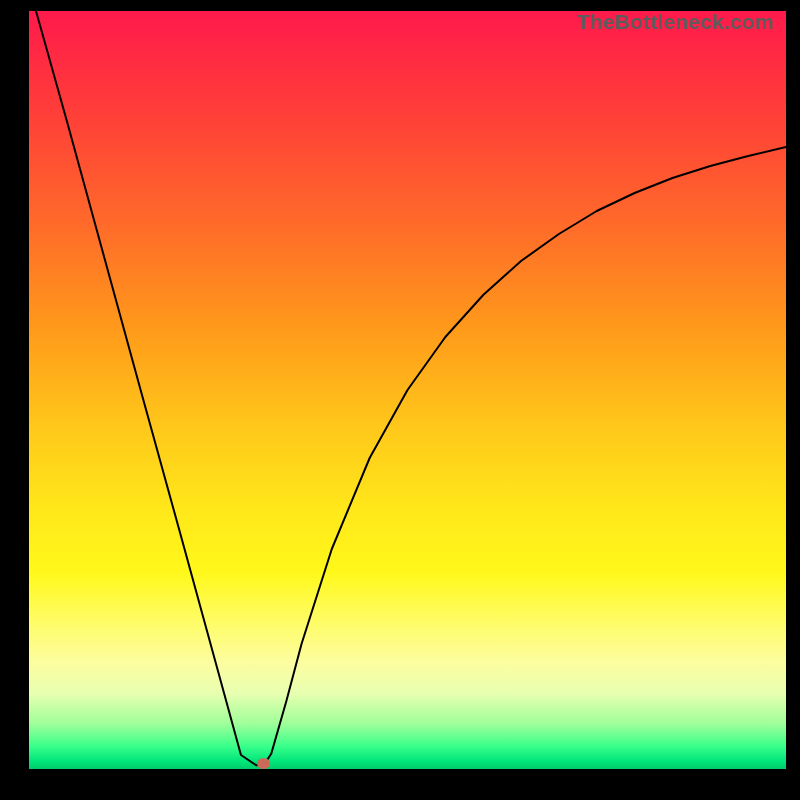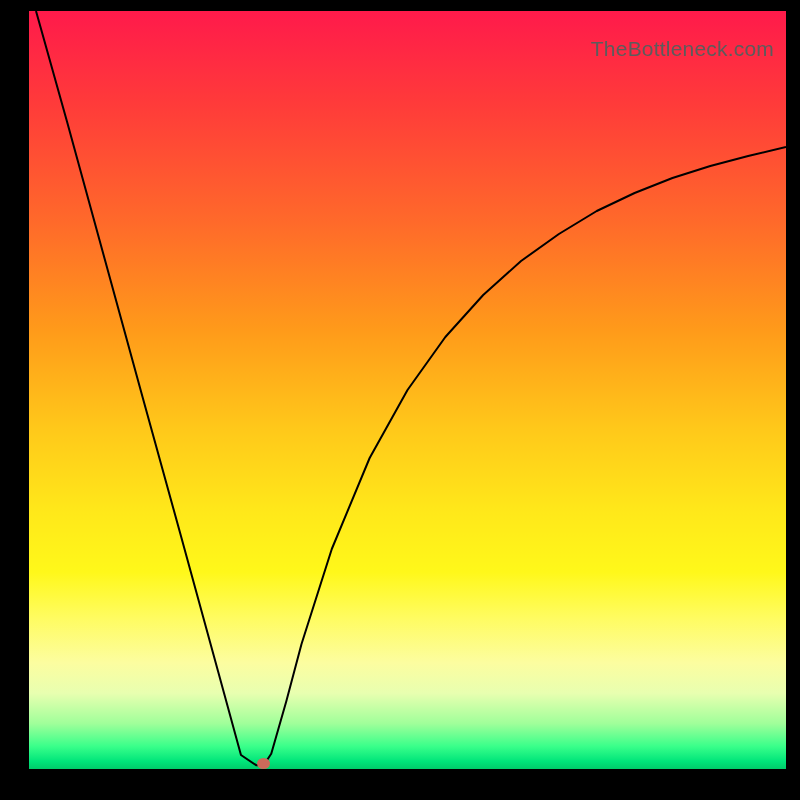--- a/index.html
+++ b/index.html
@@ -37,25 +37,24 @@
       #a0ff9a 94%,
       #3aff8a 97%,
       #00e57a 99%,
       #00cc6a 100%);
   }
   .watermark {
     position: absolute;
     top: -1px;
     right: 12px;
     font-size: 21px;
-    font-weight: 400;
+    font-weight: 700;
     color: #5c5c5c;
     letter-spacing: 0.2px;
     user-select: none;
-    margin-top: 27px;
   }
   svg.curve {
     position: absolute;
     left: 0;
     top: 0;
     width: 757px;
     height: 758px;
   }
   .marker {
     position: absolute;

